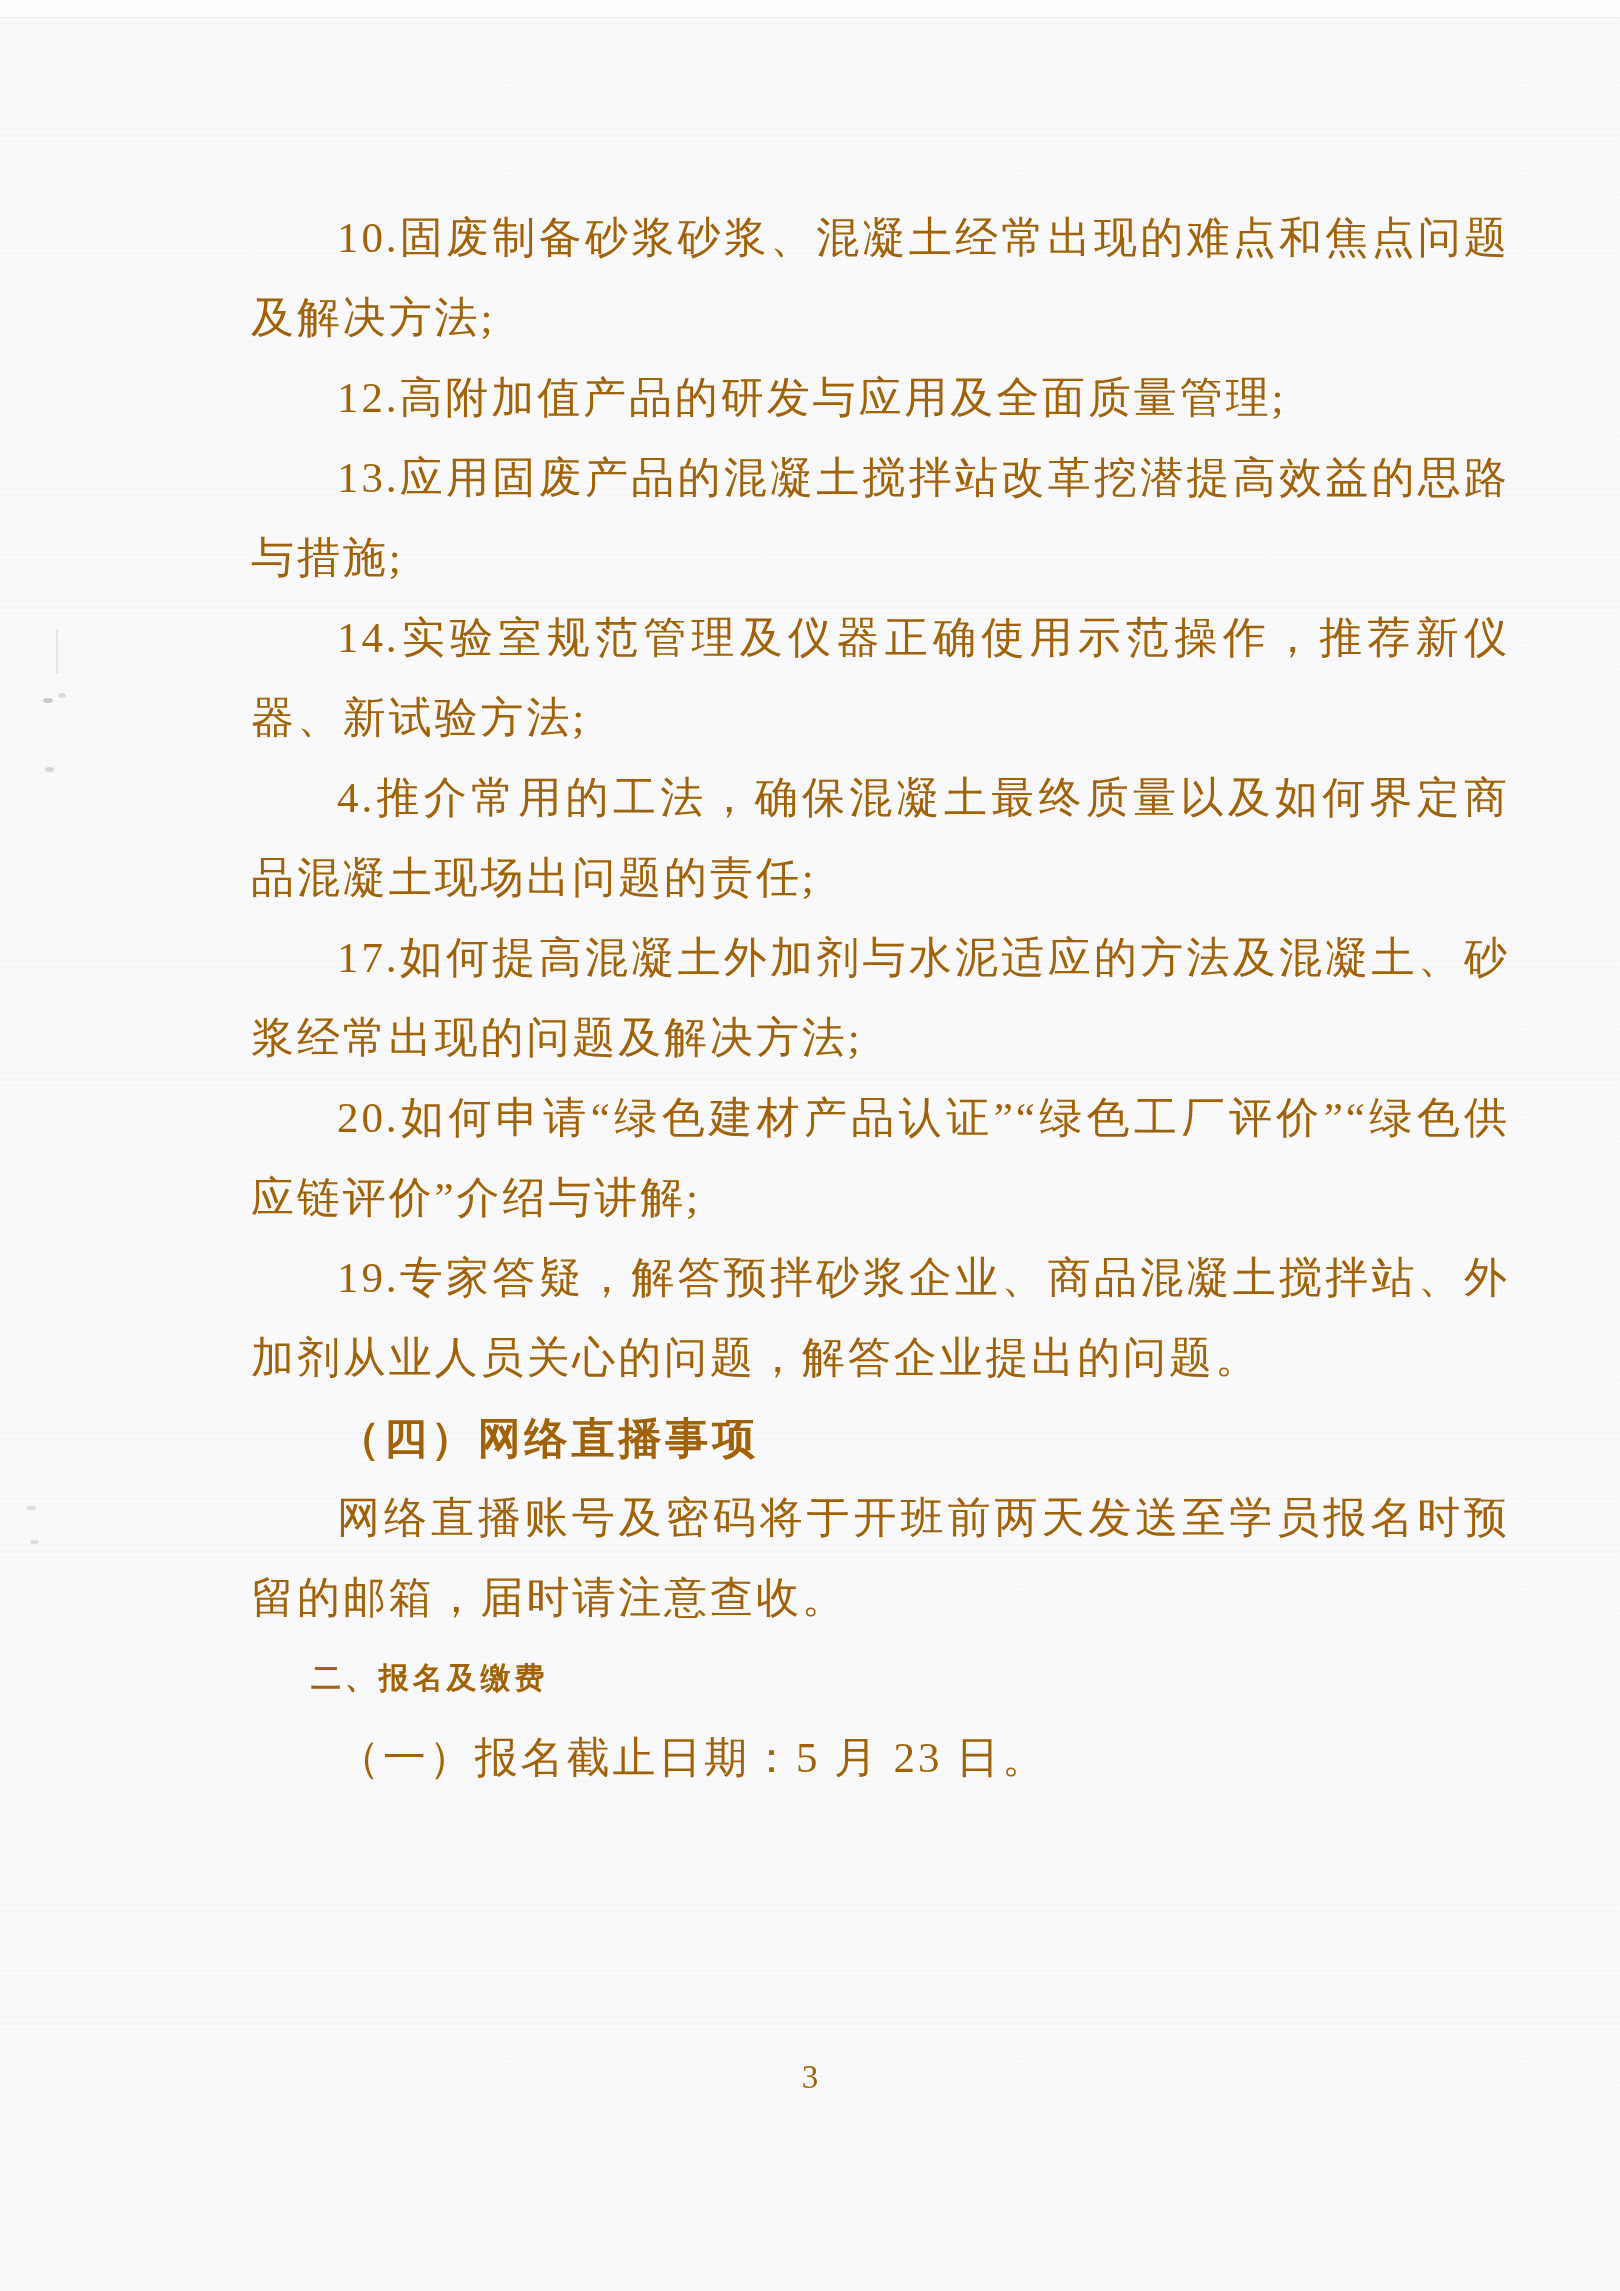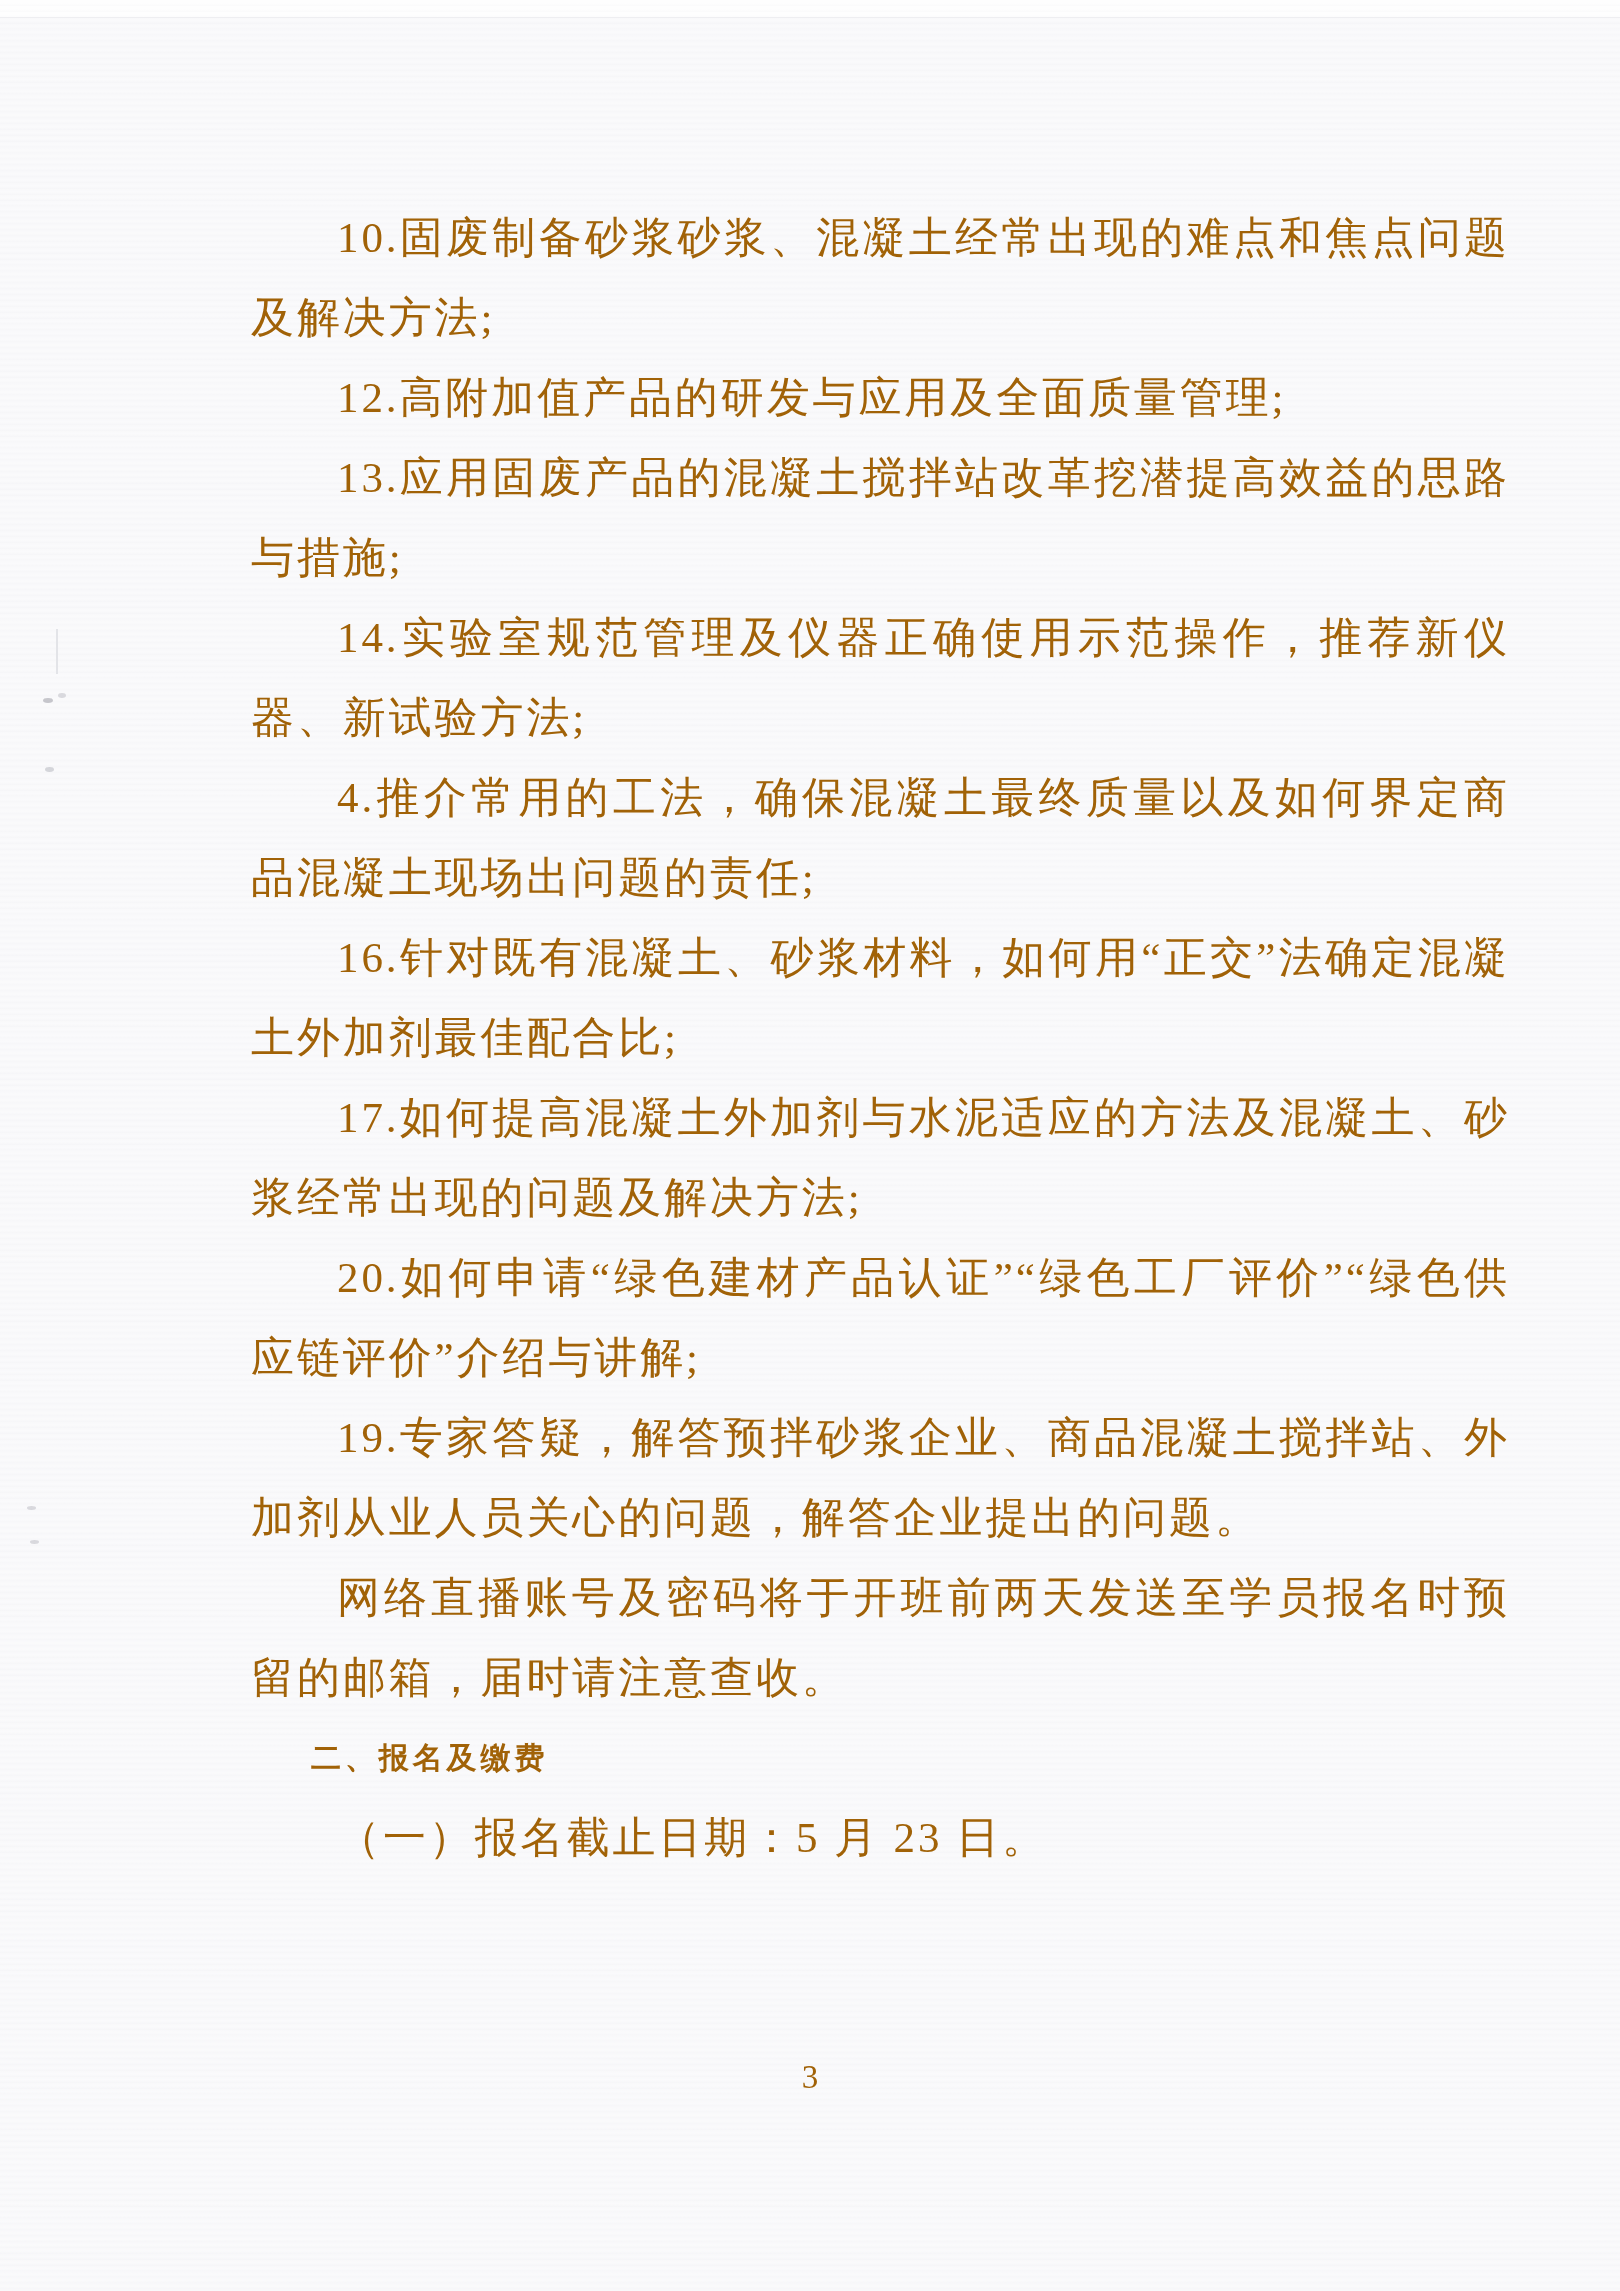--- a/index.html
+++ b/index.html
@@ -129,24 +129,24 @@
   <div class="artifact speck-c"></div>
   <div class="artifact speck-d"></div>
   <div class="artifact speck-e"></div>
 
   <div class="content">
     <p class="body-par">10.固废制备砂浆砂浆、混凝土经常出现的难点和焦点问题及解决方法;</p>
     <p class="body-par">12.高附加值产品的研发与应用及全面质量管理;</p>
     <p class="body-par">13.应用固废产品的混凝土搅拌站改革挖潜提高效益的思路与措施;</p>
     <p class="body-par">14.实验室规范管理及仪器正确使用示范操作，推荐新仪器、新试验方法;</p>
     <p class="body-par">4.推介常用的工法，确保混凝土最终质量以及如何界定商品混凝土现场出问题的责任;</p>
-    <p class="body-par">16.针对既有混凝土、砂浆材料，如何用“正交”法确定混凝土外加剂最佳配合比;</p>
     <p class="body-par">17.如何提高混凝土外加剂与水泥适应的方法及混凝土、砂浆经常出现的问题及解决方法;</p>
     <p class="body-par">20.如何申请“绿色建材产品认证”“绿色工厂评价”“绿色供应链评价”介绍与讲解;</p>
     <p class="body-par">19.专家答疑，解答预拌砂浆企业、商品混凝土搅拌站、外加剂从业人员关心的问题，解答企业提出的问题。</p>
+    <p class="heading-sans">（四）网络直播事项</p>
     <p class="body-par">网络直播账号及密码将于开班前两天发送至学员报名时预留的邮箱，届时请注意查收。</p>
     <p class="heading-sans chapter-heading">二、报名及缴费</p>
     <p class="body-par">（一）报名截止日期：5 月 23 日。</p>
   </div>
 
   <div class="footer">
     <span>3</span>
   </div>
 
 </div>

